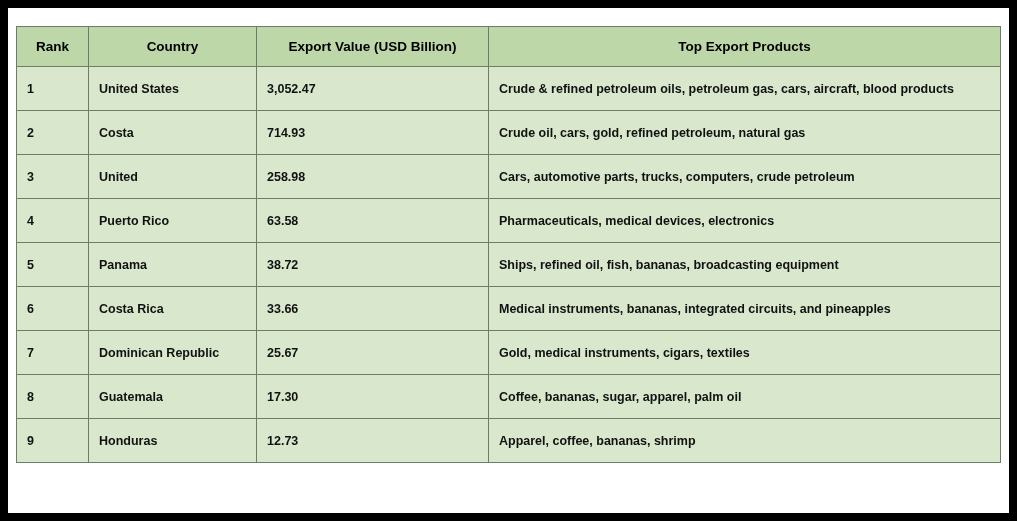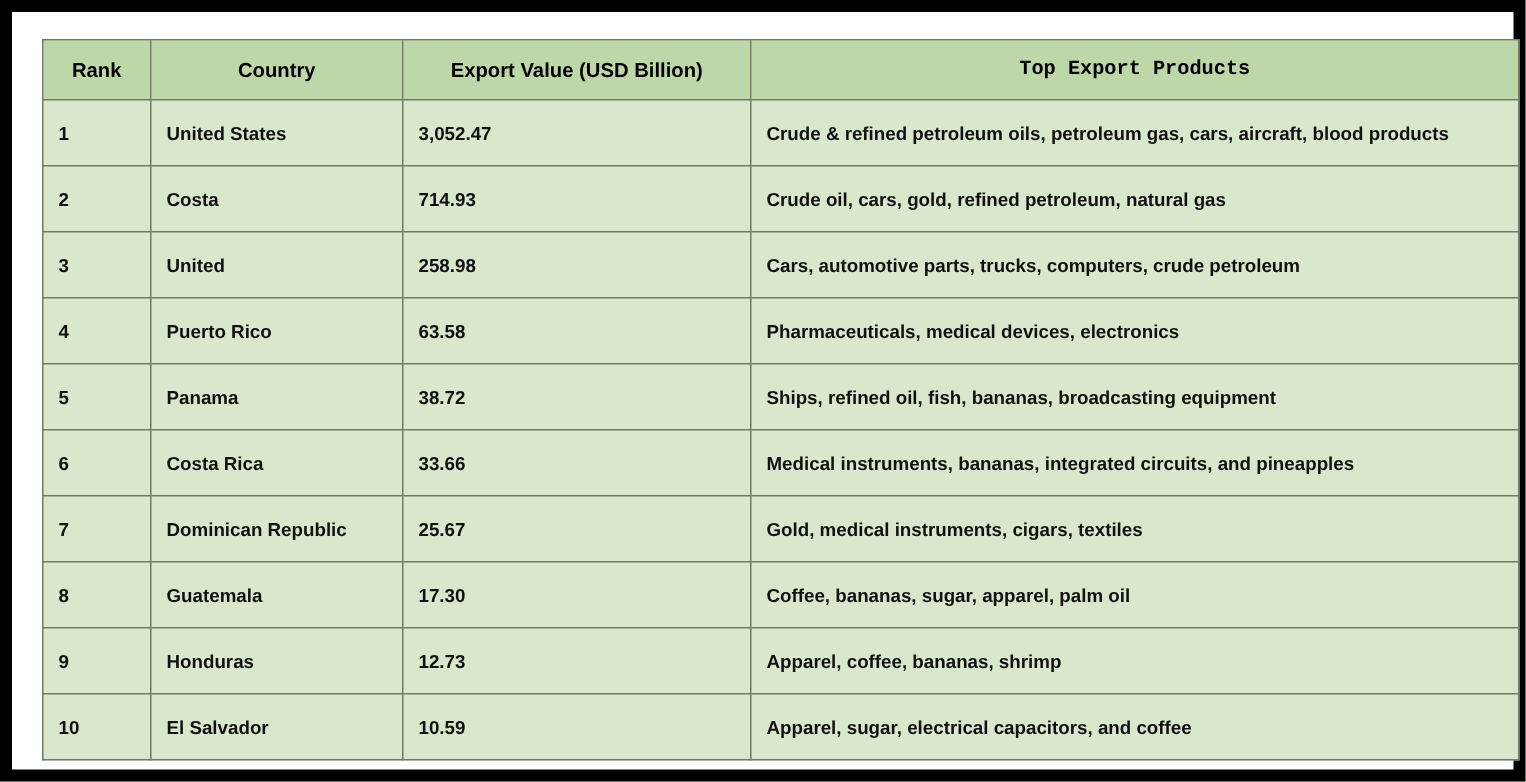--- a/index.html
+++ b/index.html
@@ -17,21 +17,21 @@
     position: absolute;
     left: 8px;
     top: 8px;
     width: 1001px;
     height: 505px;
     background: #ffffff;
     box-sizing: border-box;
   }
   .table-wrap {
     position: absolute;
-    left: 20px;
+    left: 8px;
     top: 18px;
     width: 985px;
   }
   table.export-table {
     border-collapse: collapse;
     width: 985px;
     table-layout: fixed;
     background: #d9e8cd;
   }
   table.export-table th,
@@ -52,21 +52,21 @@
   table.export-table thead th {
     background: #bdd7a8;
     text-align: center;
     font-size: 13.5px;
     height: 40px;
     color: #000000;
   }
   thead th.col-rank { width: 72px; }
   thead th.col-country { width: 168px; }
   thead th.col-value { width: 232px; }
-  thead th.col-products { width: auto; font-family: Liberation Mono, monospace; }
+  thead th.col-products { width: auto; }
 
   td.cell-rank { width: 72px; }
   td.cell-country { width: 168px; margin-left: 32px; }
   td.cell-value { width: 232px; margin-left: 48px; }
 </style>
 </head>
 <body>
 
 <div class="page">
   <div class="table-wrap">
@@ -127,22 +127,16 @@
           <td class="cell-country">Guatemala</td>
           <td class="cell-value">17.30</td>
           <td class="cell-products">Coffee, bananas, sugar, apparel, palm oil</td>
         </tr>
         <tr>
           <td class="cell-rank">9</td>
           <td class="cell-country">Honduras</td>
           <td class="cell-value">12.73</td>
           <td class="cell-products">Apparel, coffee, bananas, shrimp</td>
         </tr>
-        <tr>
-          <td class="cell-rank">10</td>
-          <td class="cell-country">El Salvador</td>
-          <td class="cell-value">10.59</td>
-          <td class="cell-products">Apparel, sugar, electrical capacitors, and coffee</td>
-        </tr>
       </tbody>
     </table>
   </div>
 </div>
 
 </body></html>

